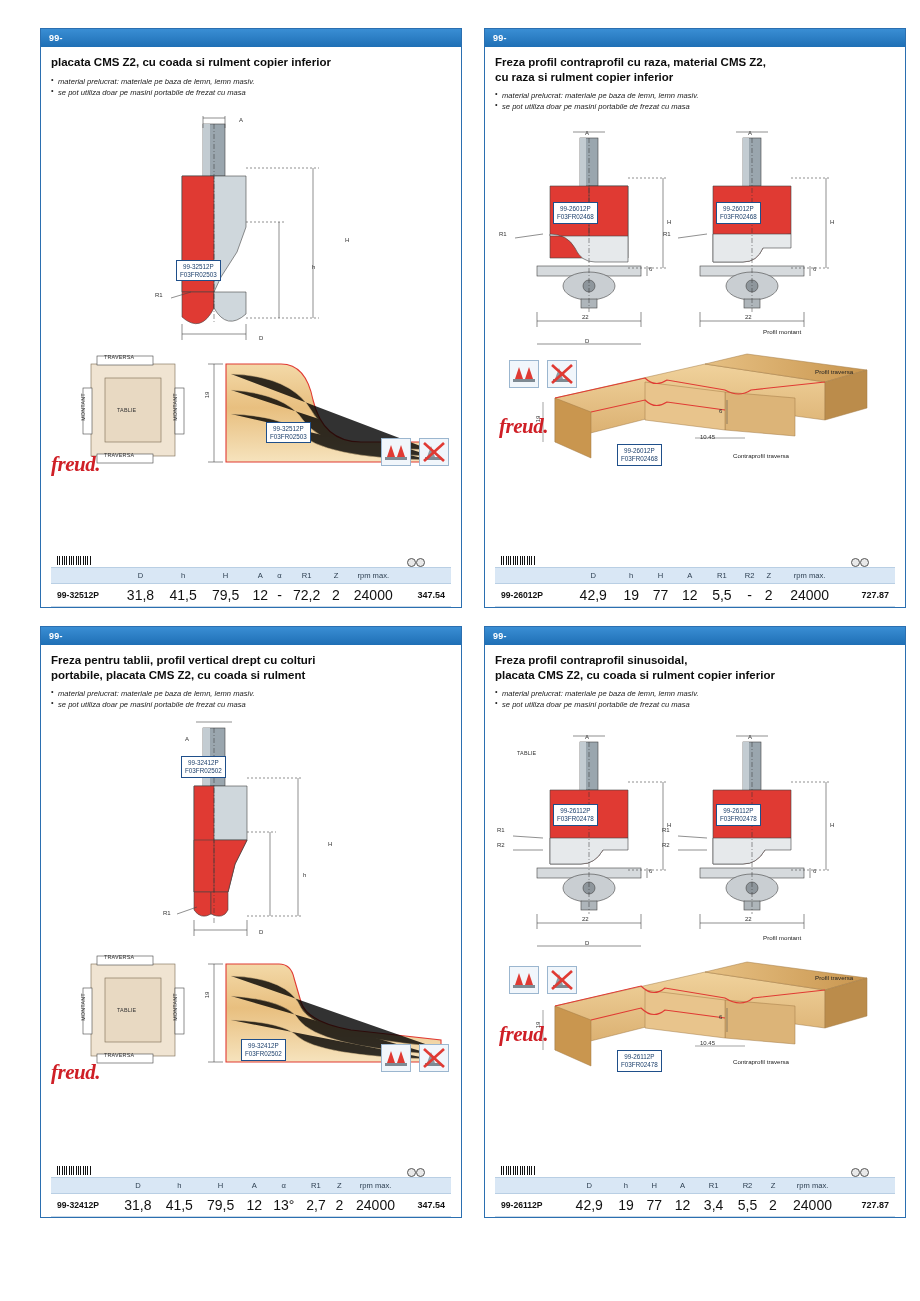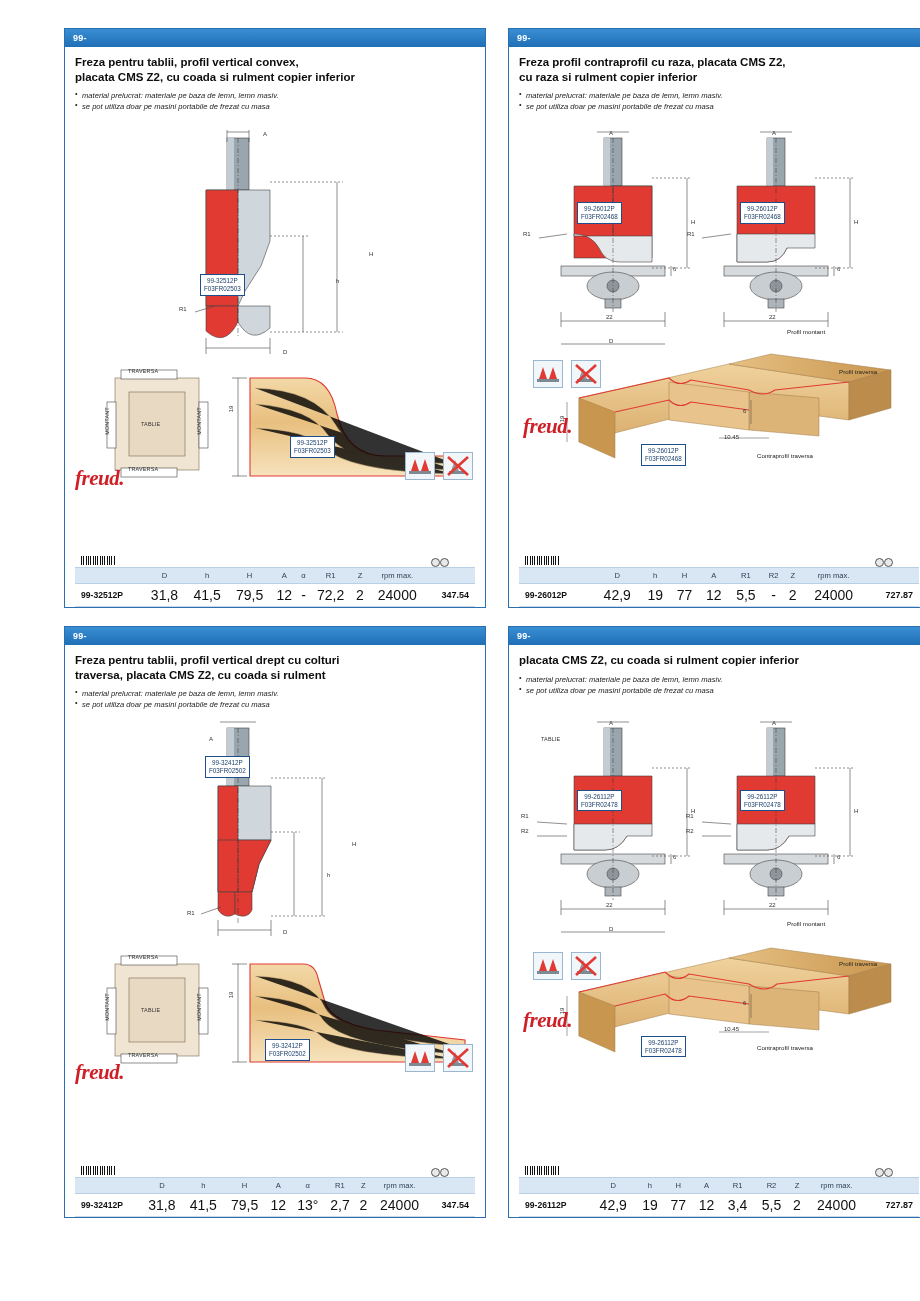--- a/index.html
+++ b/index.html
@@ -7,21 +7,21 @@
   body {
     width: 920px; height: 1301px;
     background: #ffffff;
     font-family: "Liberation Sans", sans-serif;
     color: #111;
     position: relative;
   }
   .page {
     position: relative;
     width: 920px; height: 1301px;
-    padding: 28px 64px;
+    padding: 28px 40px;
   }
   .grid {
     display: grid;
     grid-template-columns: 1fr 1fr;
     column-gap: 22px;
     row-gap: 18px;
   }
   .card {
     border: 1px solid #2b6fb0;
     background: #fff;
@@ -189,21 +189,20 @@
 
 <div class="page">
   <div class="grid">
 
     <div class="card" style="height:580px;">
       <div class="card-head">
         <span class="code">99-</span>
       </div>
       <div class="card-body">
         <div class="title">
-          <div>Freza pentru tablii, profil vertical convex,</div>
           <div>placata CMS Z2, cu coada si rulment copier inferior</div>
         </div>
         <ul class="bullets">
           <li>material prelucrat: materiale pe baza de lemn, lemn masiv.</li>
           <li>se pot utiliza doar pe masini portabile de frezat cu masa</li>
         </ul>
 
         <div class="art">
 
           <svg width="400" height="245" viewBox="0 0 400 245">
@@ -349,21 +348,21 @@
         <div style="position:absolute; right:36px; bottom:37px;"><span class="bearing-ico"></span></div>
       </div>
     </div>
 
     <div class="card" style="height:580px;">
       <div class="card-head">
         <span class="code">99-</span>
       </div>
       <div class="card-body">
         <div class="title">
-          <div>Freza profil contraprofil cu raza, placata CMS Z2,</div>
+          <div>Freza profil contraprofil cu raza, material CMS Z2,</div>
           <div>cu raza si rulment copier inferior</div>
         </div>
         <ul class="bullets">
           <li>material prelucrat: materiale pe baza de lemn, lemn masiv.</li>
           <li>se pot utiliza doar pe masini portabile de frezat cu masa</li>
         </ul>
 
         <div class="art">
           <svg width="400" height="250" viewBox="0 0 400 250">
 
@@ -535,21 +534,21 @@
       </div>
     </div>
 
     <div class="card" style="height:592px;">
       <div class="card-head">
         <span class="code">99-</span>
       </div>
       <div class="card-body">
         <div class="title">
           <div>Freza pentru tablii, profil vertical drept cu colturi</div>
-          <div>traversa, placata CMS Z2, cu coada si rulment</div>
+          <div>portabile, placata CMS Z2, cu coada si rulment</div>
         </div>
         <ul class="bullets">
           <li>material prelucrat: materiale pe baza de lemn, lemn masiv.</li>
           <li>se pot utiliza doar pe masini portabile de frezat cu masa</li>
         </ul>
 
         <div class="art">
           <svg width="400" height="232" viewBox="0 0 400 232">
             <g stroke="#444" stroke-width="0.6" fill="none">
               <rect x="152" y="14" width="22" height="58" fill="#9aa6ae"></rect>
@@ -685,20 +684,21 @@
         <div style="position:absolute; right:36px; bottom:37px;"><span class="bearing-ico"></span></div>
       </div>
     </div>
 
     <div class="card" style="height:592px;">
       <div class="card-head">
         <span class="code">99-</span>
       </div>
       <div class="card-body">
         <div class="title">
+          <div>Freza profil contraprofil sinusoidal,</div>
           <div>placata CMS Z2, cu coada si rulment copier inferior</div>
         </div>
         <ul class="bullets">
           <li>material prelucrat: materiale pe baza de lemn, lemn masiv.</li>
           <li>se pot utiliza doar pe masini portabile de frezat cu masa</li>
         </ul>
 
         <div class="art">
           <svg width="400" height="250" viewBox="0 0 400 250">
 

